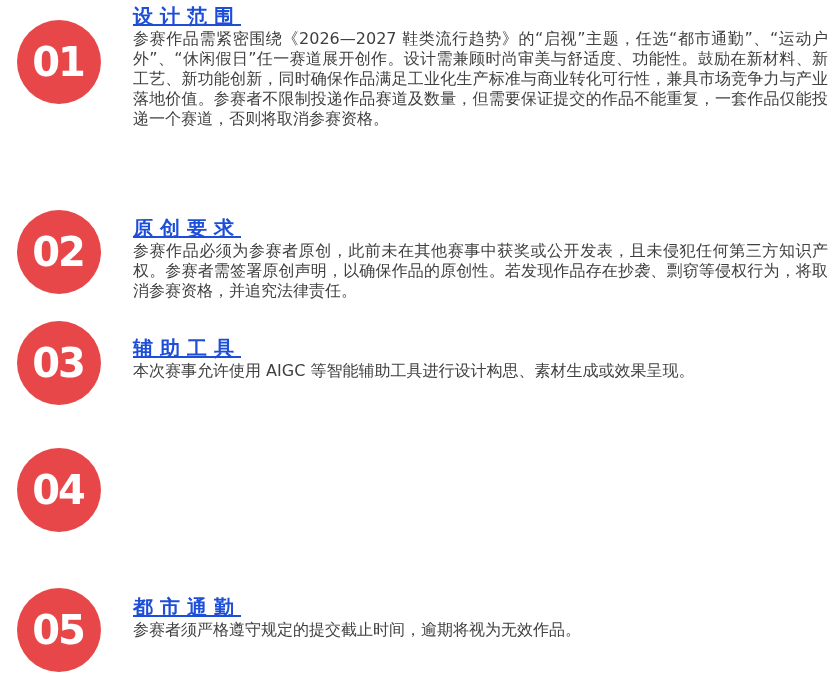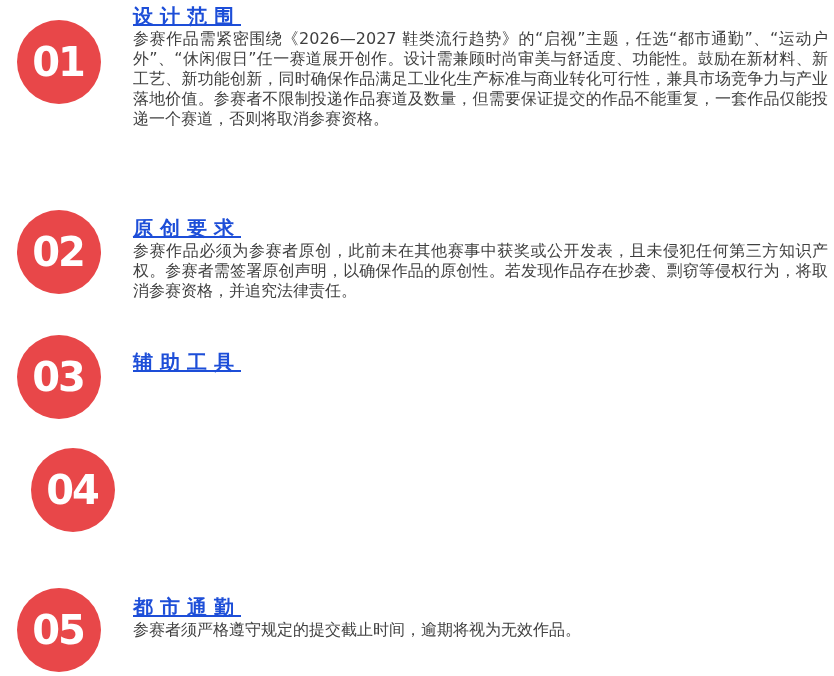--- a/index.html
+++ b/index.html
@@ -64,22 +64,22 @@
     margin: 0;
     font-size: 16px;
     line-height: 20px;
     color: #3F3F3F;
     text-align: justify;
     text-justify: inter-ideograph;
   }
   
   .s1 { top: 5px; }   .s1 .badge { margin-top: 15px; }
   .s2 { top: 217px; } .s2 .badge { margin-top: -7px; }
-  .s3 { top: 351px; } .s3 .badge { margin-top: -16px; }
-  .s4 { top: 446px; padding-left: 14px; } .s4 .badge { margin-top: 2px; }
+  .s3 { top: 337px; } .s3 .badge { margin-top: -16px; }
+  .s4 { top: 446px; } .s4 .badge { margin-top: 2px; }
   .s5 { top: 596px; } .s5 .badge { margin-top: -8px; }
 </style>
 </head>
 <body>
 
 <div class="page">
 
   <div class="section s1">
     <div class="badge-col">
       <div class="badge">
@@ -105,20 +105,21 @@
   </div>
 
   <div class="section s3">
     <div class="badge-col">
       <div class="badge">
         <span>03</span>
       </div>
     </div>
     <div class="content">
       <h2 class="sec-title">辅助工具</h2>
+      <p class="sec-body">本次赛事允许使用 AIGC 等智能辅助工具进行设计构思、素材生成或效果呈现。</p>
     </div>
   </div>
 
   <div class="section s4">
     <div class="badge-col">
       <div class="badge">
         <span>04</span>
       </div>
     </div>
   </div>

